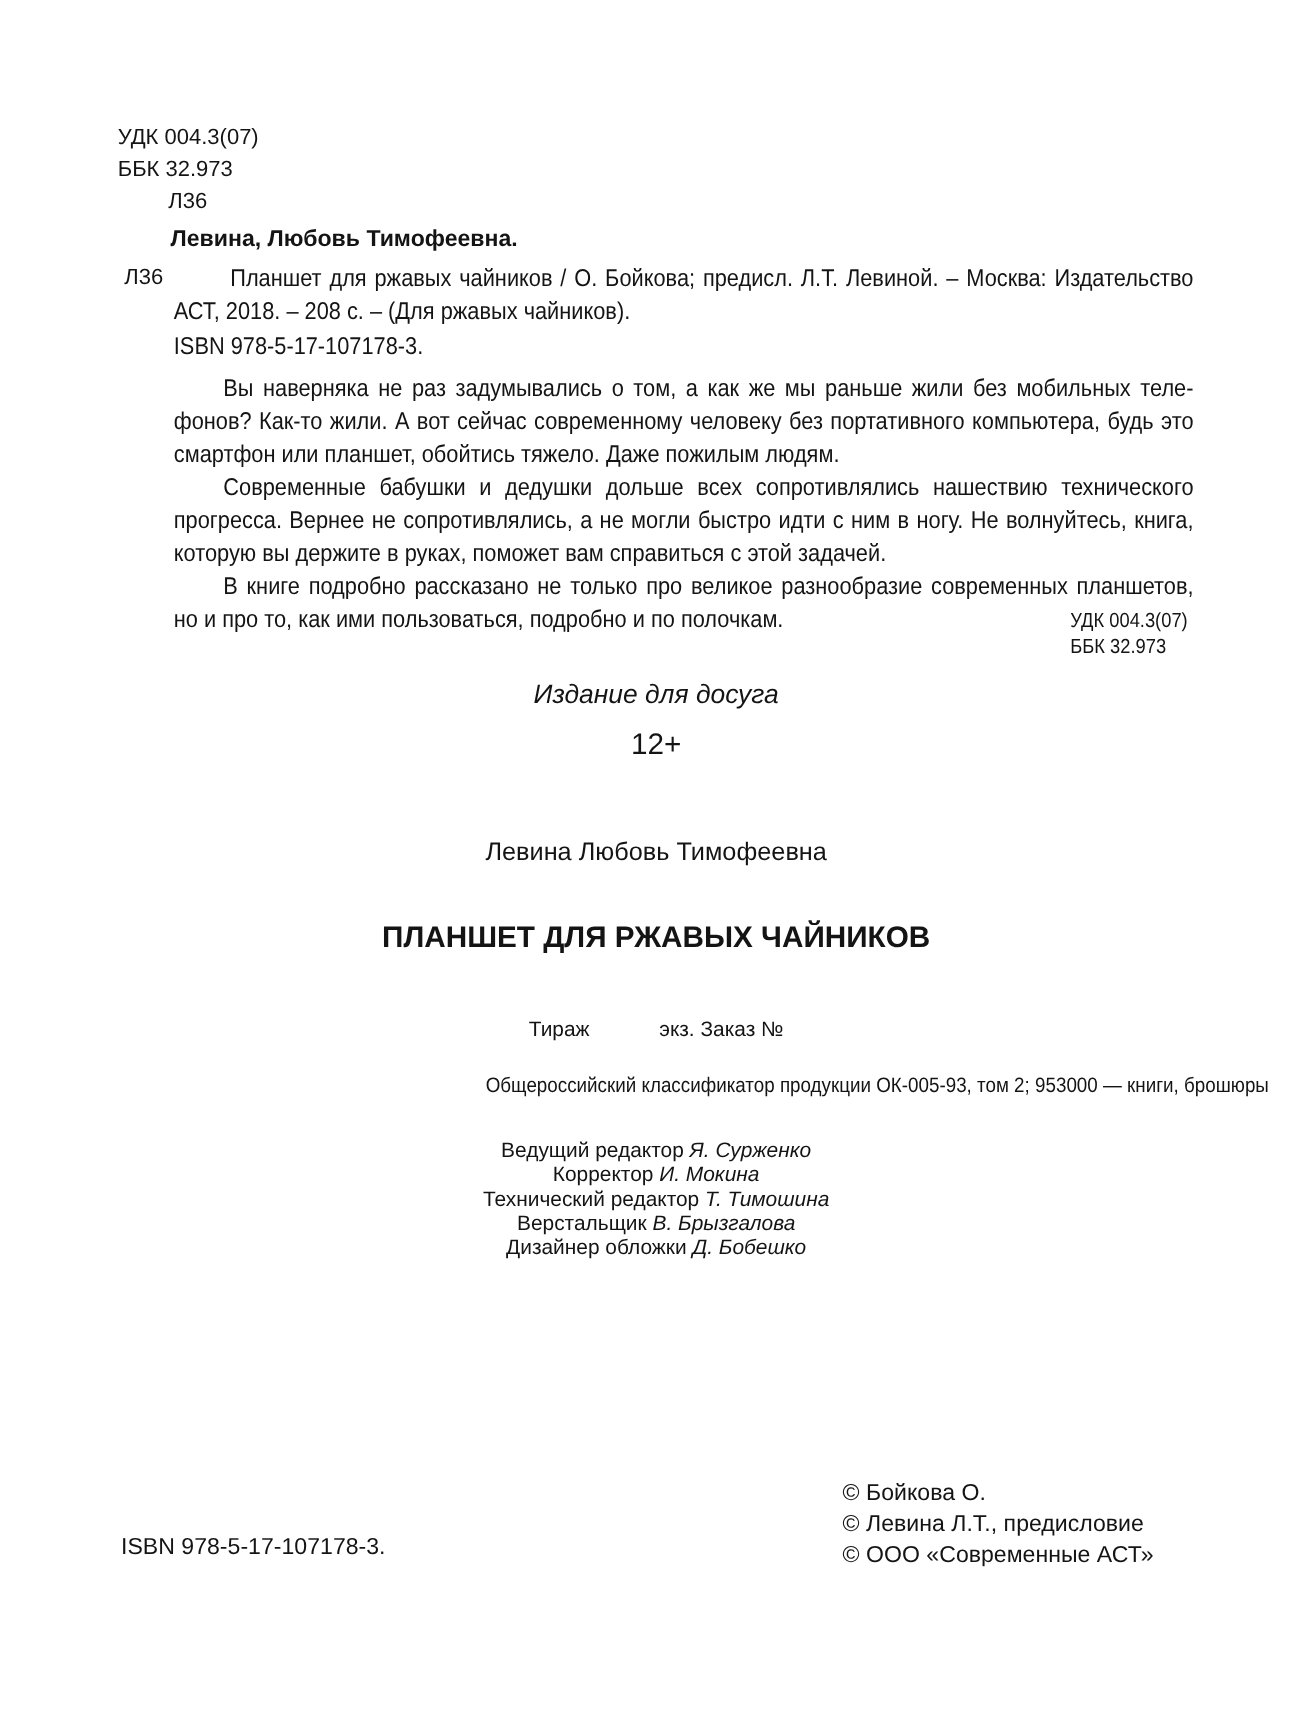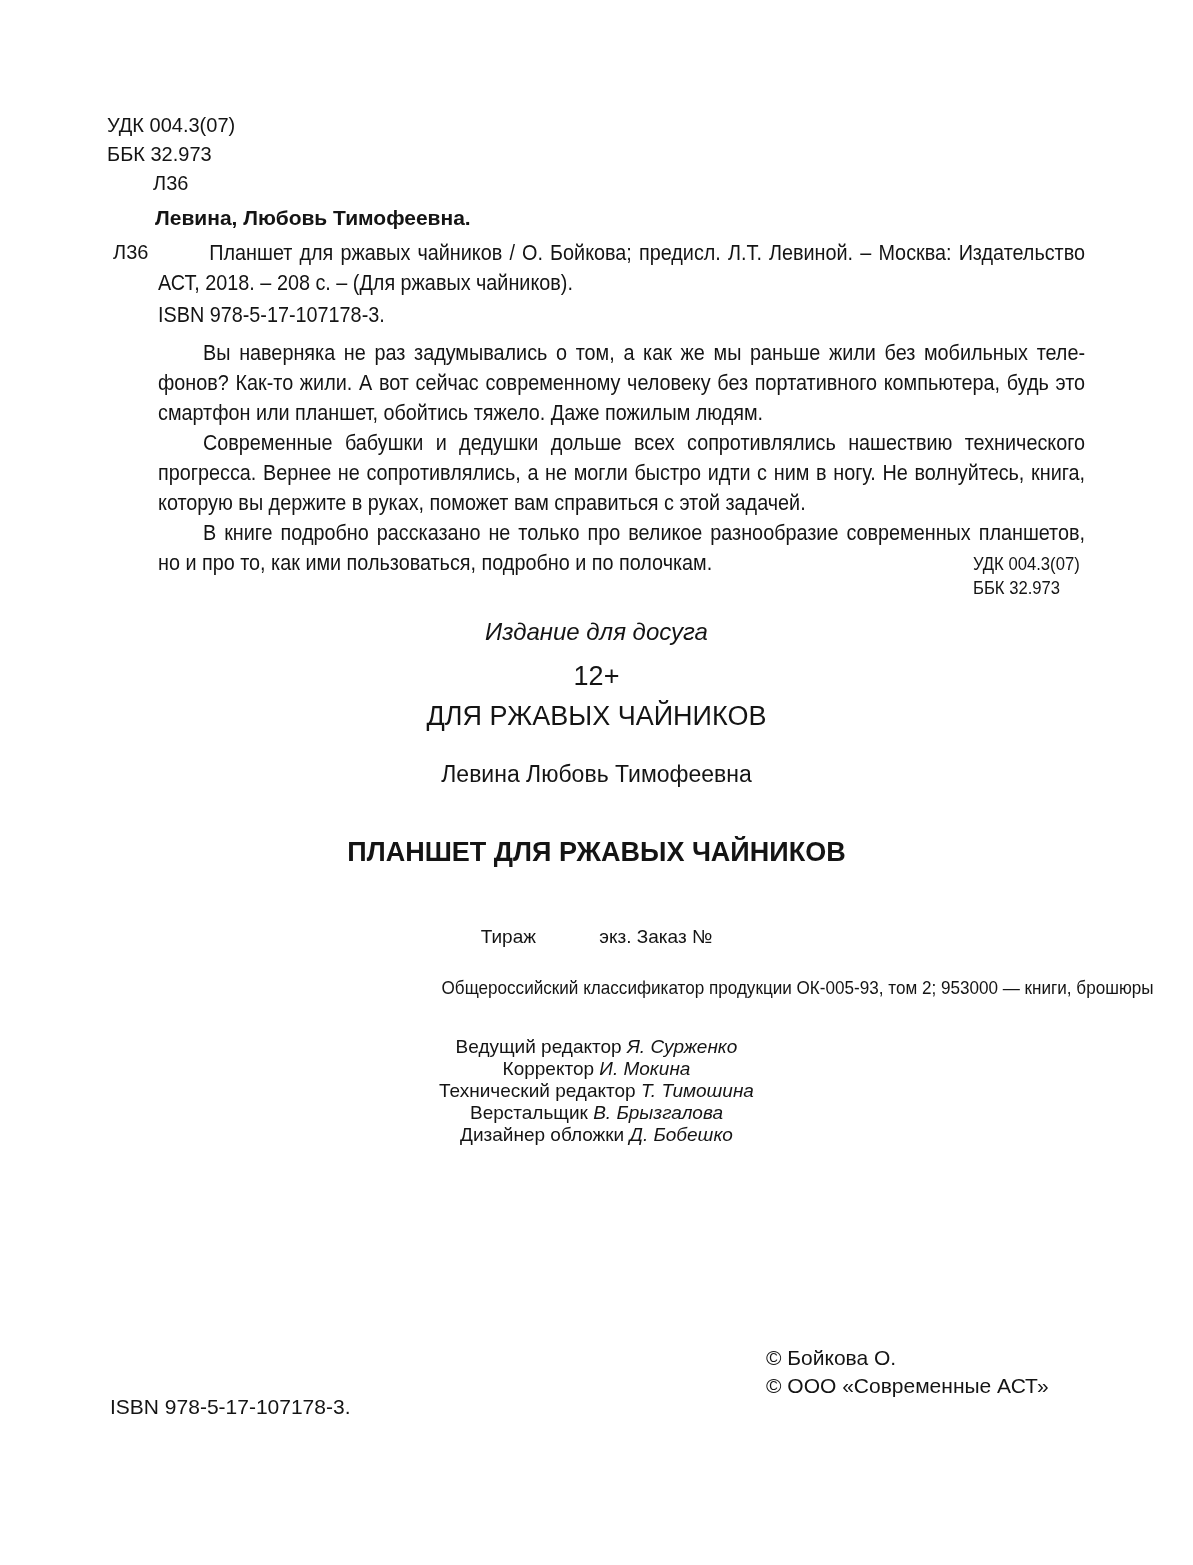--- a/index.html
+++ b/index.html
@@ -82,36 +82,36 @@
     <p>В книге подробно рассказано не только про великое разнообразие современных планше­тов, но и про то, как ими пользоваться, подробно и по полочкам.</p>
   </div>
 
   <div class="abs udk-right narrow">
     <div>УДК 004.3(07)</div>
     <div>ББК 32.973</div>
   </div>
 
   <div class="abs center-line edition-type">Издание для досуга</div>
   <div class="abs center-line age-rating">12+</div>
-  <div class="abs center-line series-title">ДЛЯ РЖАВЫХ ЧАЙНИКОВ</div>
   <div class="abs center-line author-1">Левина Любовь Тимофеевна</div>
   <div class="abs center-line book-title">ПЛАНШЕТ ДЛЯ РЖАВЫХ ЧАЙНИКОВ</div>
 
   <div class="abs center-line imprint-2">Тираж&nbsp;&nbsp;&nbsp;&nbsp;&nbsp;&nbsp;&nbsp;&nbsp;&nbsp;&nbsp;&nbsp;&nbsp;экз. Заказ №</div>
   <div class="abs center-line classifier"><span class="narrow-c">Общероссийский классификатор продукции ОК-005-93, том 2; 953000 — книги, брошюры</span></div>
 
   <div class="abs center-line credits">
     <div><span>Ведущий редактор </span><span class="nm">Я. Сурженко</span></div>
     <div><span>Корректор </span><span class="nm">И. Мокина</span></div>
     <div><span>Технический редактор </span><span class="nm">Т. Тимошина</span></div>
     <div><span>Верстальщик </span><span class="nm">В. Брызгалова</span></div>
     <div><span>Дизайнер обложки </span><span class="nm">Д. Бобешко</span></div>
   </div>
 
 
   <div class="abs copyright">
     <div>© Бойкова О.</div>
+    <div>© Левина Л.Т., предисловие</div>
     <div>© ООО «Современные АСТ»</div>
   </div>
 
   <div class="abs isbn-bottom">ISBN 978-5-17-107178-3.</div>
 
 </div>
 
 </body></html>

